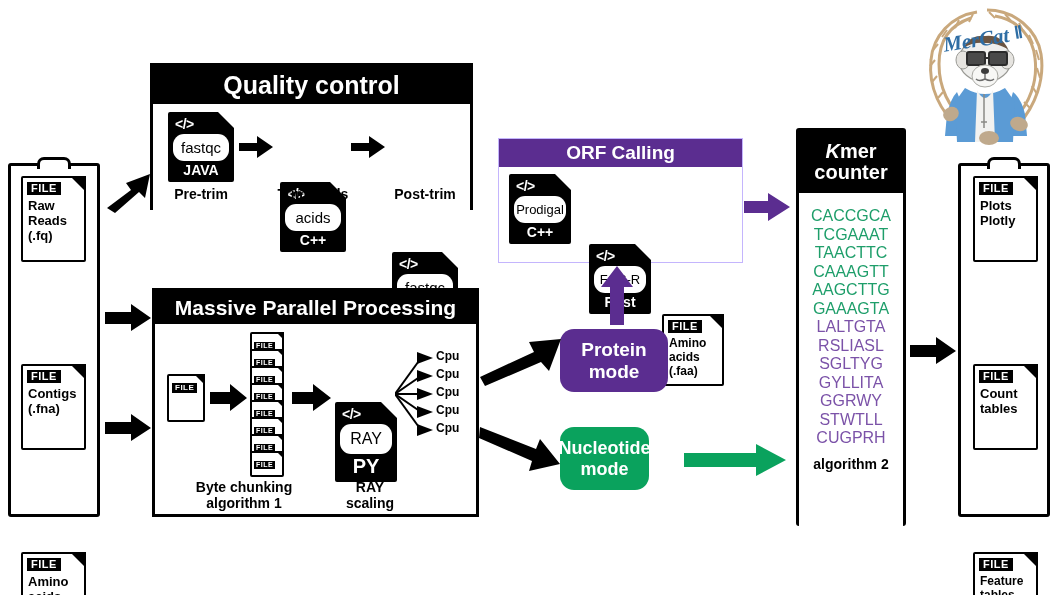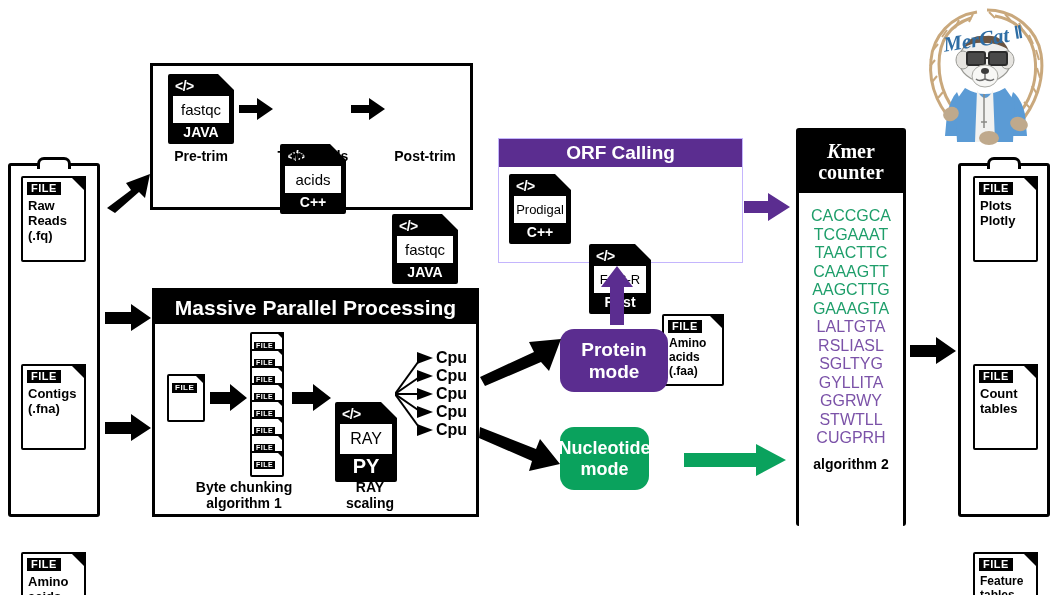--- a/index.html
+++ b/index.html
@@ -35,33 +35,33 @@
   
   .ccard{position:relative;background:#000;border:2px solid #000;
          box-sizing:border-box;border-radius:2px;
          display:flex;flex-direction:column;}
   .ccard .fold{position:absolute;top:-2px;right:-2px;width:0;height:0;
                border-left:16px solid transparent;border-top:16px solid #fff;}
   .ccode{color:#fff;font-weight:bold;font-size:14px;margin:2px 0 0 5px;
          letter-spacing:-.5px;}
   .cmid{background:#fff;color:#000;font-weight:normal;font-size:15px;
         margin:2px 3px 0 3px;text-align:center;padding:2px 0 3px 0;flex:1;
-        display:flex;align-items:center;justify-content:center;}
+        display:flex;align-items:center;justify-content:center;border-radius:11px;}
   .clang{color:#fff;font-weight:bold;font-size:14px;text-align:center;
          padding:1px 0 2px 0;}
   .clabel{position:absolute;left:50%;transform:translateX(-50%);
           font-size:14px;font-weight:bold;white-space:nowrap;}
 
   
   .tbox{box-sizing:border-box;background:#fff;}
   .tbox > .ttl{color:#fff;font-weight:bold;text-align:center;}
   .kmer-seq{font-size:16px;line-height:18.5px;text-align:center;
             font-family:"Liberation Sans",sans-serif;}
   .algo{font-size:14px;font-weight:bold;text-align:center;color:#000;}
-  .cpu{font-size:16px;font-weight:bold;}
+  .cpu{font-size:12px;font-weight:bold;}
   .modebtn{border-radius:14px;color:#fff;font-weight:bold;font-size:19px;
            display:flex;align-items:center;justify-content:center;
            text-align:center;line-height:1.12;}
   .sublabel{font-size:14px;font-weight:bold;text-align:center;line-height:1.15;}
 </style>
 </head>
 <body>
 
 <div class="abs" style="left:915px;top:2px;width:140px;height:150px;">
   <svg width="140" height="150" viewBox="0 0 140 150">
@@ -151,20 +151,21 @@
     <div class="fbody">
       <div>Amino</div>
       <div>acids</div>
 
     </div>
   </div>
 
 </div>
 
 <div class="abs tbox" style="left:150px;top:63px;width:323px;height:147px;border:3px solid #000;">
+  <div class="ttl" style="background:#000;height:38px;line-height:38px;font-size:25px;">Quality control</div>
   <div style="position:relative;height:106px;background:#fff;">
 
     <div class="abs ccard" style="left:15px;top:8px;width:66px;height:70px;">
       <div class="fold"></div>
       <div class="ccode">&lt;/&gt;</div>
       <div class="cmid">fastqc</div>
       <div class="clang">JAVA</div>
     </div>
     <div class="clabel" style="left:48px;top:82px;">Pre-trim</div>
 
@@ -350,21 +351,21 @@
 </svg>
 <svg class="abs" style="left:479px;top:418px;" width="84" height="56">
   <path d="M1 9 L57 31 L61 21 L81 46 L50 53 L53 43 L0 20 Z" fill="#000"></path>
 </svg>
 
 <svg class="abs" style="left:684px;top:443px;" width="104" height="34">
   <path d="M0 10 L72 10 L72 1 L102 17 L72 33 L72 24 L0 24 Z" fill="#0AA25D"></path>
 </svg>
 
 <div class="abs tall-panel" style="left:796px;top:128px;width:110px;height:398px;">
-  <div class="panel-head" style="height:62px;font-family:Liberation Serif, serif;">
+  <div class="panel-head" style="height:62px;">
     <div><span style="font-style:italic;">K</span><span>mer</span></div>
     <div>counter</div>
   </div>
   <div style="position:relative;height:330px;background:#fff;padding-top:5px;">
     <div class="kmer-seq" style="color:#1E9E6A;margin-top:9px;">
       <div>CACCGCA</div>
       <div>TCGAAAT</div>
       <div>TAACTTC</div>
       <div>CAAAGTT</div>
       <div>AAGCTTG</div>

